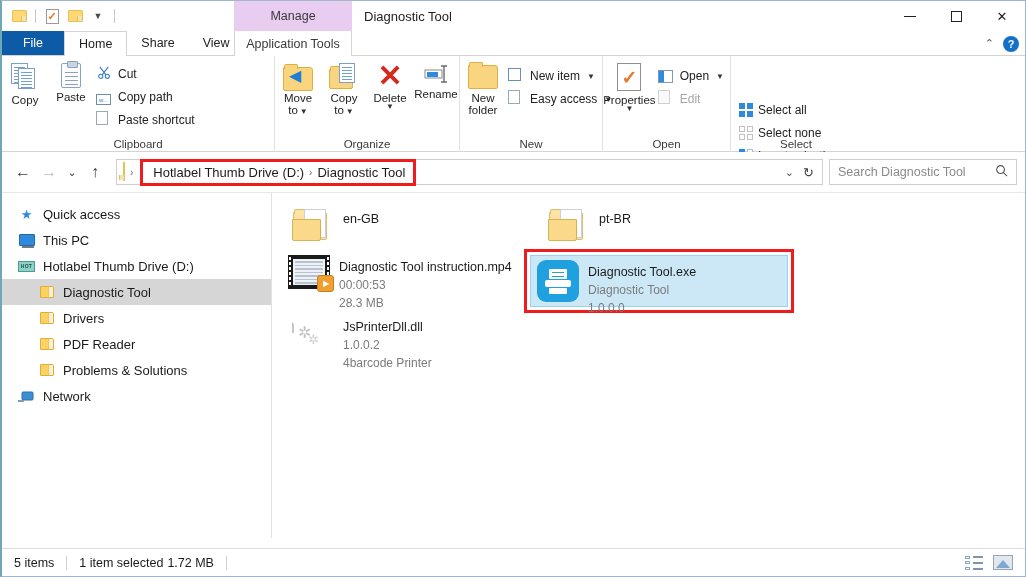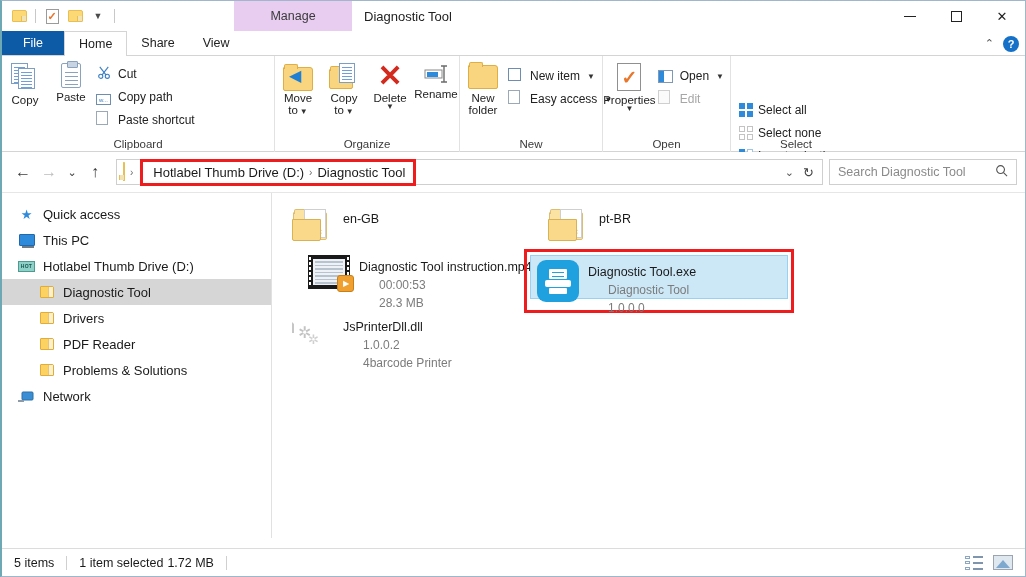--- a/index.html
+++ b/index.html
@@ -240,21 +240,21 @@
     padding: 8px 0 0 0;
   }
   .fgrid { position: relative; }
   .fitem {
     position: absolute; display: flex; align-items: flex-start; gap: 9px;
     padding: 4px 6px;
   }
   .fitem .fico { width: 42px; height: 42px; flex: none; position: relative; }
   .fmeta { padding-top: 2px; }
   .fname { font-size: 12.5px; color: #1a1a1a; line-height: 15px; white-space: nowrap; }
-  .fsub { font-size: 12px; color: #7b7b7b; line-height: 15px; margin-left: 20px; }
+  .fsub { font-size: 12px; color: #7b7b7b; line-height: 15px; }
   .fitem.selected {
     background: #cce8f7; border: 1px solid #99d1f0;
   }
   .redbox {
     position: absolute; border: 3px solid #ee1c1c;
   }
   
   .folder-gear { width: 42px; height: 36px; position: relative; }
   .fg-back {
     position: absolute; left: 1px; top: 5px; width: 34px; height: 28px;
@@ -384,20 +384,23 @@
     </div>
     <div class="tab active">
       <span>Home</span>
     </div>
     <div class="tab">
       <span>Share</span>
     </div>
     <div class="tab">
       <span>View</span>
     </div>
+    <div class="tab apptools">
+      <span>Application Tools</span>
+    </div>
     <div class="tabbar-right">
       <span class="chev-up">⌃</span>
       <span class="help-circ">?</span>
     </div>
   </div>
 
   <div class="ribbon">
 
     <div class="rgroup" style="width:273px">
       <div class="rg-items">
@@ -723,21 +726,21 @@
               <span class="fg-page"></span>
               <span class="fg-gear">✲</span><span class="fg-gear2">✲</span>
               <span class="fg-front"></span>
             </span>
           </span>
           <span class="fmeta">
             <span class="fname">pt-BR</span>
           </span>
         </div>
 
-        <div class="fitem" style="left:30px; top:50px; width:250px;">
+        <div class="fitem" style="left:10px; top:50px; width:250px;">
           <span class="fico">
             <span class="vid">
               <span class="vid-strip l">
                   <span></span>
                   <span></span>
                   <span></span>
                   <span></span>
                   <span></span>
                   <span></span>
                 </span>
@@ -773,21 +776,21 @@
             <span class="dll"><span class="g1">✲</span><span class="g2">✲</span></span>
           </span>
           <span class="fmeta">
             <span class="fname">JsPrinterDll.dll</span><br>
             <span class="fsub">1.0.0.2</span><br>
             <span class="fsub">4barcode Printer</span>
           </span>
         </div>
 
         <div class="redbox" style="left:252px; top:48px; width:270px; height:64px;"></div>
-        <div class="fitem selected" style="left:258px; top:54px; width:258px; height:44px;">
+        <div class="fitem selected" style="left:258px; top:54px; width:258px; height:52px;">
           <span class="fico">
             <span class="exe-ico">
               <span class="prn">
                 <span class="prn-top">
                     <i></i>
                     <i></i>
                     <i></i>
                   </span>
                 <span class="prn-mid"></span>
                 <span class="prn-bot"></span>

